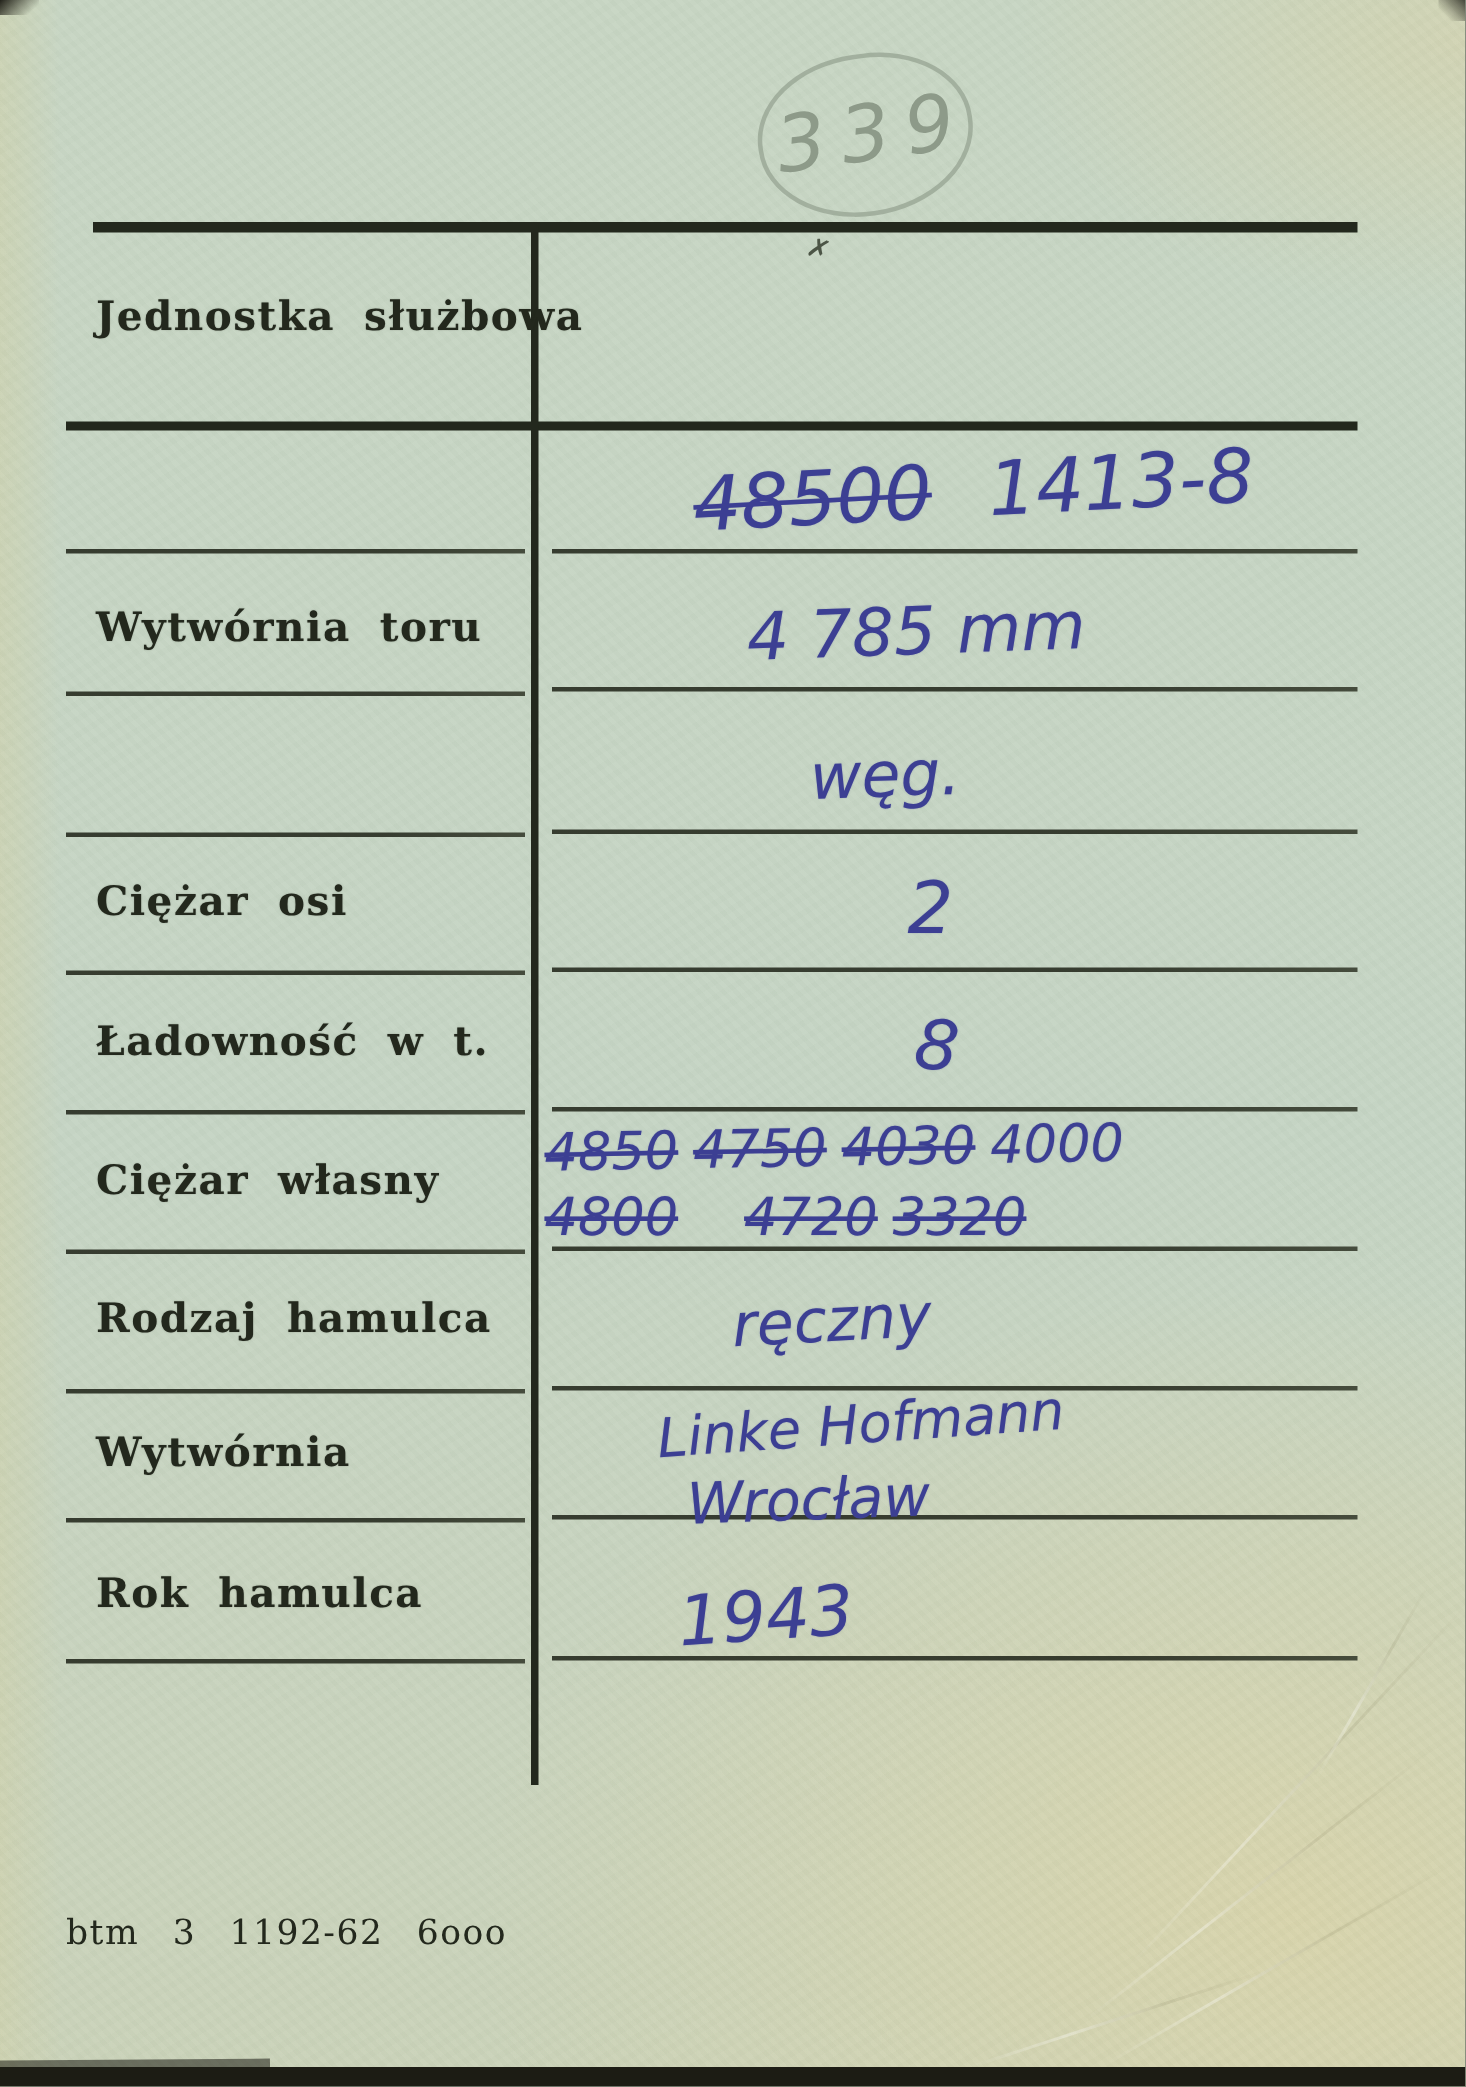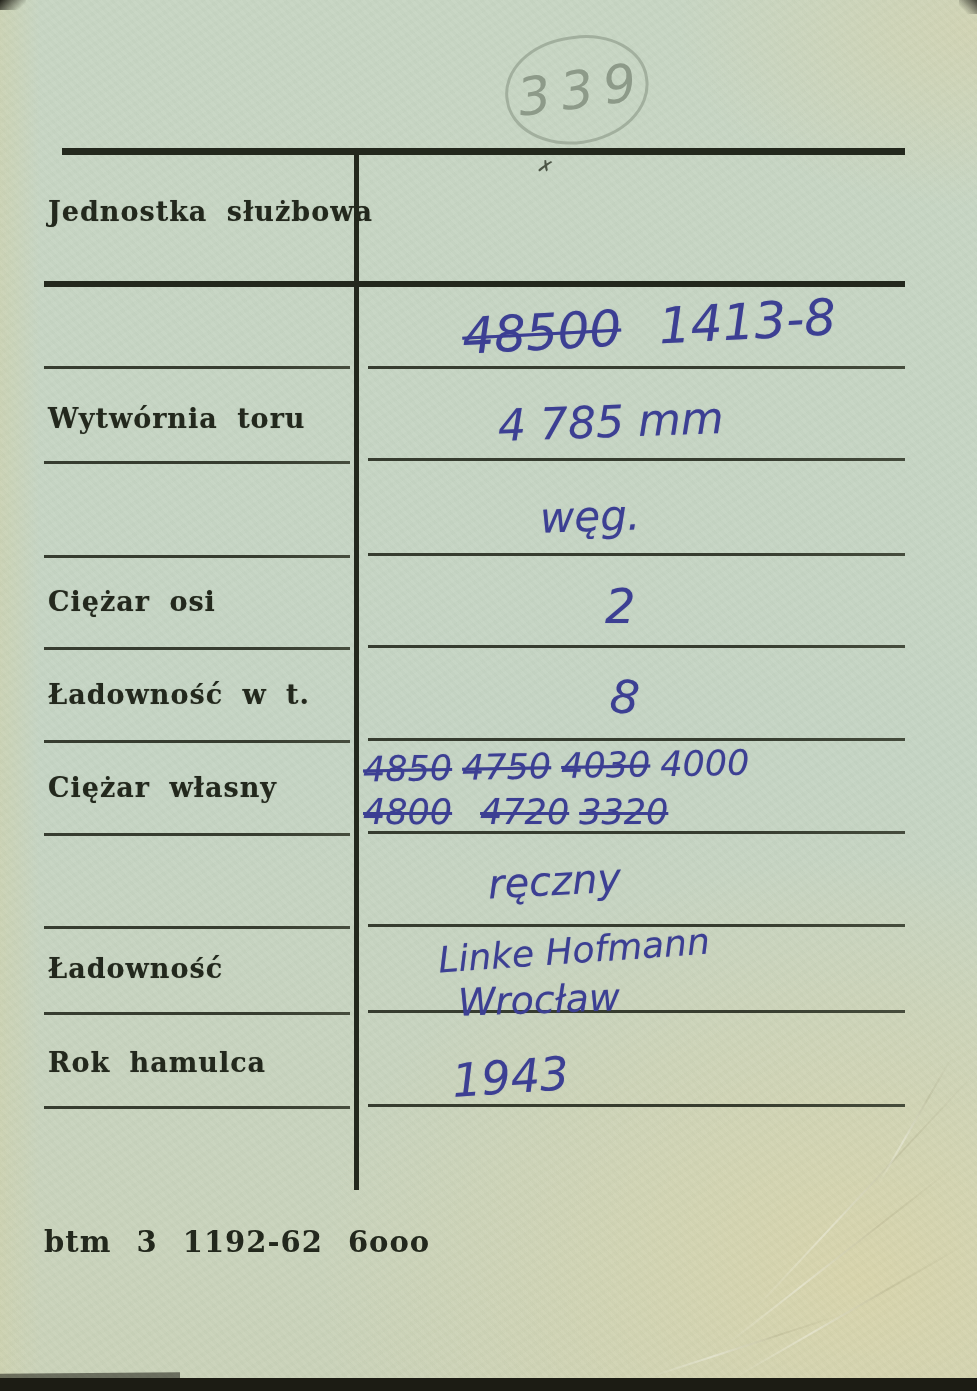--- a/index.html
+++ b/index.html
@@ -36,43 +36,43 @@
   
   .hline{position:absolute;background:#23281d;}
   .thick1{left:62px;top:148px;width:843px;height:7px;}
   .thick2{left:44px;top:281px;width:861px;height:6px;}
   .vline{left:354px;top:150px;width:5px;height:1040px;}
   .sep{height:3px;background:linear-gradient(90deg,#2a2f23 0 70%,#3a4031 100%);opacity:.92;}
   .sep-l{left:44px;width:306px;}
   .sep-r{left:368px;width:537px;}
 
   .lbl{
-    position:absolute;left:48px;color:#23281d;font-weight:700;font-size:27px;
+    position:absolute;left:64px;color:#23281d;font-weight:700;font-size:27px;
     letter-spacing:1px;word-spacing:9px;white-space:nowrap;
     text-shadow:0 0 1px rgba(35,40,29,.35);
   }
   .hand{
     position:absolute;color:#3c3f93;font-family:"DejaVu Sans",sans-serif;
     font-style:italic;white-space:nowrap;
     text-shadow:0 0 1px rgba(60,63,147,.4);
   }
   .struck{text-decoration:line-through;text-decoration-thickness:3px;}
   .w1 span,.w2 span{margin-right:10px;}
   .pencil-circle{
     position:absolute;left:505px;top:36px;width:138px;height:102px;
     border:3px solid rgba(150,163,145,.75);border-radius:50% 48% 52% 50%;
     transform:rotate(-8deg);
     display:flex;align-items:center;justify-content:center;
     color:#8d9a89;font-family:"DejaVu Sans",sans-serif;font-style:italic;
     font-size:52px;letter-spacing:10px;text-indent:10px;
   }
   .stray{position:absolute;left:538px;top:156px;color:#4c5546;font-size:18px;transform:rotate(18deg);font-family:"DejaVu Sans",sans-serif;}
   .footer-code{
-    position:absolute;left:44px;top:1225px;color:#23281d;font-weight:700;
-    font-size:29px;letter-spacing:1px;word-spacing:14px;
+    position:absolute;left:44px;top:1276px;color:#23281d;font-weight:400;
+    font-size:23px;letter-spacing:1px;word-spacing:14px;
   }
 </style>
 </head>
 <body>
 
 <div id="card">
 
   <div class="corner-tl"></div>
   <div class="corner-tr"></div>
 
@@ -103,41 +103,42 @@
   <div class="hline sep sep-l" style="top:1106px"></div>
   <div class="hline sep sep-r" style="top:1104px"></div>
 
   <div class="lbl" style="top:196px">Jednostka służbowa</div>
   <div class="stray">✗</div>
 
   <div class="lbl" style="top:403px">Wytwórnia toru</div>
   <div class="lbl" style="top:586px">Ciężar osi</div>
   <div class="lbl" style="top:679px">Ładowność w t.</div>
   <div class="lbl" style="top:772px">Ciężar własny</div>
-  <div class="lbl" style="top:953px">Ładowność</div>
+  <div class="lbl" style="top:864px">Rodzaj hamulca</div>
+  <div class="lbl" style="top:953px">Wytwórnia</div>
   <div class="lbl" style="top:1047px">Rok hamulca</div>
 
   <div class="hand" style="top:298px;left:462px;font-size:50px;transform:rotate(-3deg)">
     <span class="struck">48500</span>
     <span style="margin-left:22px">1413-8</span>
   </div>
 
   <div class="hand" style="top:396px;left:498px;font-size:44px;transform:rotate(-2deg)">4 785 mm</div>
 
   <div class="hand" style="top:492px;left:540px;font-size:42px;transform:rotate(-2deg)">węg.</div>
 
   <div class="hand" style="top:578px;left:605px;font-size:48px">2</div>
 
   <div class="hand" style="top:670px;left:610px;font-size:46px;transform:rotate(6deg)">8</div>
 
   <div class="hand w1" style="top:746px;left:363px;font-size:35px;transform:rotate(-1deg)">
     <span class="struck">4850</span><span class="struck">4750</span><span class="struck">4030</span><span>4000</span>
   </div>
   <div class="hand w2" style="top:792px;left:363px;font-size:35px">
-    <span class="struck">4800</span><span class="struck" style="margin-left:18px">4720</span><span class="struck">3320</span>
+    <span class="struck">4800</span><span class="struck" style="margin-left:34px">4720</span><span class="struck">3320</span>
   </div>
 
   <div class="hand" style="top:858px;left:488px;font-size:40px;transform:rotate(-3deg)">ręczny</div>
 
   <div class="hand" style="top:930px;left:438px;font-size:36px;transform:rotate(-4deg)">Linke Hofmann</div>
   <div class="hand" style="top:978px;left:458px;font-size:38px;transform:rotate(-2deg)">Wrocław</div>
 
   <div class="hand" style="top:1050px;left:452px;font-size:46px;transform:rotate(-4deg)">1943</div>
 
   <div class="footer-code">btm 3 1192-62 6ooo</div>

